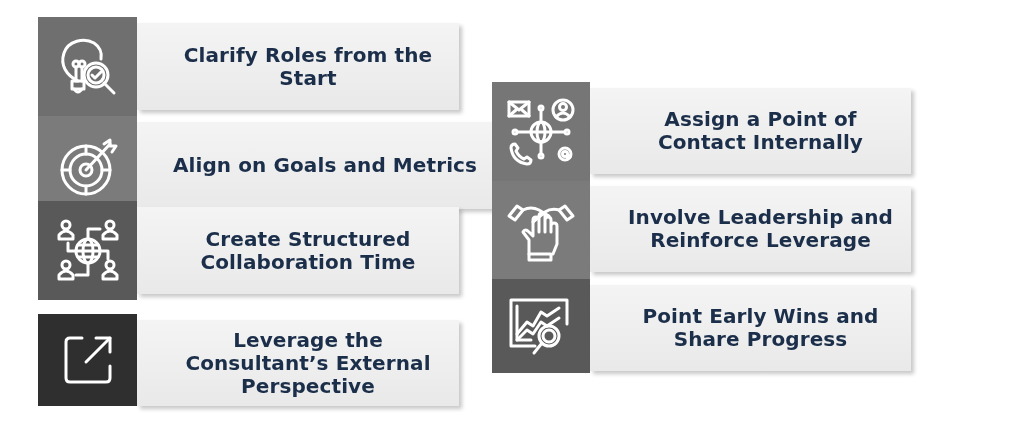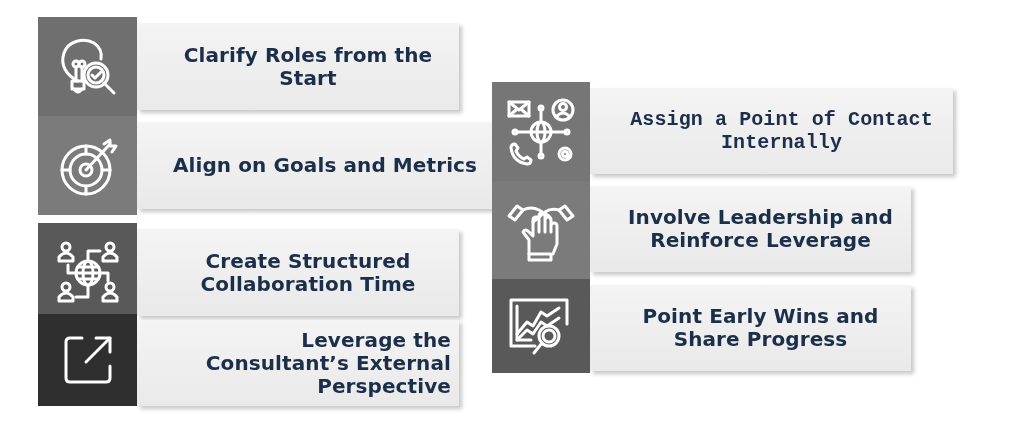--- a/index.html
+++ b/index.html
@@ -46,21 +46,21 @@
       <path d="M34 40 L58 14"></path>
         <path d="M52 14 l6 -4 l0 6 l6 0 l-4 6"></path>
     </svg>
   </div>
   <div class="arrow" style="left:99px;top:32px;border-left:24px solid #7b7b7b;"></div>
   <div class="card" style="left:99px;top:6px;width:356px;height:87px;align-items:center;">
     <span>Align on Goals and Metrics</span>
   </div>
 </div>
 
-<div class="row" style="left:38px;top:223px;width:422px;height:99px;">
+<div class="row" style="left:38px;top:201px;width:422px;height:99px;">
   <div class="icon-box" style="width:99px;height:99px;background:#595959;">
     <svg viewBox="0 0 72 72">
       <circle cx="36" cy="36" r="12"></circle>
         <ellipse cx="36" cy="36" rx="5" ry="12"></ellipse>
         <path d="M24 36 h24 M26 30 h20 M26 42 h20"></path>
       <circle cx="14" cy="10" r="4"></circle>
         <path d="M7 24 v-4 q7 -8 14 0 v4 z"></path>
       <circle cx="58" cy="10" r="4"></circle>
         <path d="M51 24 v-4 q7 -8 14 0 v4 z"></path>
       <circle cx="14" cy="50" r="4"></circle>
@@ -78,21 +78,21 @@
 
 <div class="row" style="left:38px;top:314px;width:422px;height:92px;">
   <div class="icon-box" style="width:99px;height:92px;background:#2f2f2f;">
     <svg viewBox="0 0 72 72">
       <path d="M30 14 H18 q-4 0 -4 4 V54 q0 4 4 4 H54 q4 0 4 -4 V42"></path>
       <path d="M44 14 H58 V28"></path>
         <path d="M58 14 L34 38"></path>
     </svg>
   </div>
   <div class="arrow" style="left:99px;top:29px;border-left:24px solid #2f2f2f;"></div>
-  <div class="card" style="left:99px;top:6px;width:322px;height:86px;text-align:right;">
+  <div class="card" style="left:99px;top:6px;width:322px;height:86px;">
     <span>Leverage the Consultant’s External Perspective</span>
   </div>
 </div>
 
 <div class="row" style="left:492px;top:82px;width:420px;height:99px;">
   <div class="icon-box" style="width:98px;height:99px;background:#767676;">
     <svg viewBox="0 0 72 72">
       <rect x="4" y="6" width="20" height="14"></rect>
         <path d="M4 6 l10 8 l10 -8 M4 20 l7 -6 M24 20 l-7 -6"></path>
       <circle cx="58" cy="14" r="10"></circle>
@@ -106,21 +106,21 @@
         <circle cx="36" cy="60" r="2"></circle>
         <circle cx="10" cy="36" r="2"></circle>
         <circle cx="62" cy="36" r="2"></circle>
       <path d="M6 52 q0 -4 4 -4 l3 4 l-2 3 q3 6 8 8 l3 -2 l4 3 q0 4 -4 4 q-14 -2 -16 -16z"></path>
       <circle cx="60" cy="58" r="6"></circle>
         <circle cx="60" cy="58" r="2.5"></circle>
         <path d="M62.5 58 v4 q3 0 3 -3"></path>
     </svg>
   </div>
   <div class="arrow" style="left:98px;top:32px;border-left:24px solid #767676;"></div>
-  <div class="card" style="left:98px;top:6px;width:363px;height:86px;font-family:Liberation Mono, monospace;">
+  <div class="card" style="left:98px;top:6px;width:321px;height:86px;">
     <span>Assign a Point of Contact Internally</span>
   </div>
 </div>
 
 <div class="row" style="left:492px;top:181px;width:420px;height:98px;">
   <div class="icon-box" style="width:98px;height:98px;background:#7b7b7b;">
     <svg viewBox="0 0 72 72">
       <path d="M4 22 l8 -10 l6 4 l-8 10 z"></path>
         <path d="M18 16 q8 -4 16 0 l10 6"></path>
       <path d="M68 22 l-8 -10 l-6 4 l8 10 z"></path>

